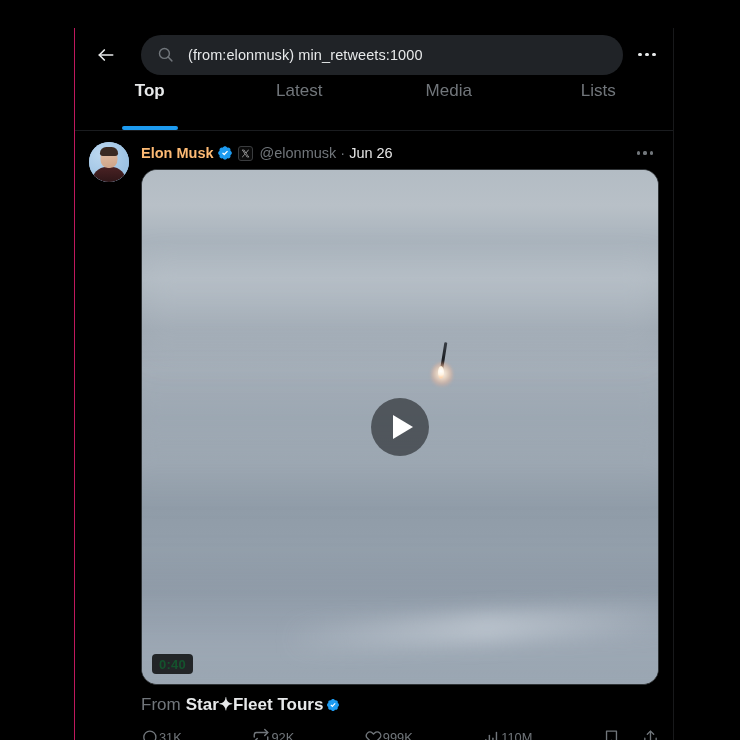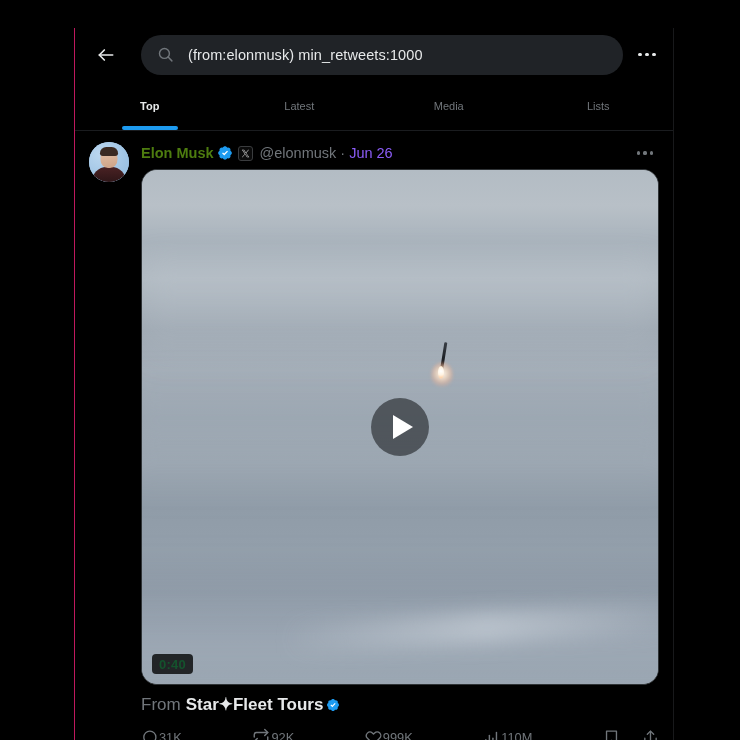--- a/index.html
+++ b/index.html
@@ -82,26 +82,26 @@
   
   .tabs {
     display:flex;
     height:50px;
     border-bottom:1px solid #1a1c1f;
     position:relative;
   }
   .tab {
     flex:1 1 0;
     display:flex;
-    align-items:center;
+    align-items:flex-start;
     justify-content:center;
     position:relative;
     cursor:pointer;
     color:#71767b;
-    font-size:11px;
+    font-size:17px;
     font-weight:500;
   }
   .tab.active { color:#e7e9ea; font-weight:bold; }
   .tab.active .tab-underline {
     position:absolute;
     bottom:0;
     left:50%;
     transform:translateX(-50%);
     width:56px;
     height:4px;
@@ -155,21 +155,21 @@
 
   .tweet-body { flex:1 1 auto; min-width:0; }
 
   .tweet-head {
     display:flex;
     align-items:center;
     height:22px;
     margin-bottom:5px;
   }
   .name {
-    color:#4d7c0f;
+    color:#fdba74;
     font-weight:bold;
     font-size:14.5px;
     white-space:nowrap;
     cursor:pointer;
   }
   .verified {
     margin-left:3px;
     width:16px; height:16px;
     flex:0 0 auto;
     display:flex;
@@ -184,21 +184,21 @@
     flex:0 0 auto;
     cursor:pointer;
   }
   .handle {
     margin-left:7px;
     color:#71767b;
     font-size:14.5px;
     white-space:nowrap;
   }
   .sep { color:#71767b; font-size:14.5px; margin:0 4px; }
-  .date { color:#8b5cf6; font-size:14.5px; white-space:nowrap; cursor:pointer; }
+  .date { color:#e5e5e5; font-size:14.5px; white-space:nowrap; cursor:pointer; }
   .spacer { flex:1 1 auto; }
   .more-tweet {
     width:28px; height:28px;
     display:flex; align-items:center; justify-content:center;
     color:#71767b;
     cursor:pointer;
     flex:0 0 auto;
   }
   .more-tweet .dots i { background:#71767b; width:3.2px; height:3.2px; }
 

